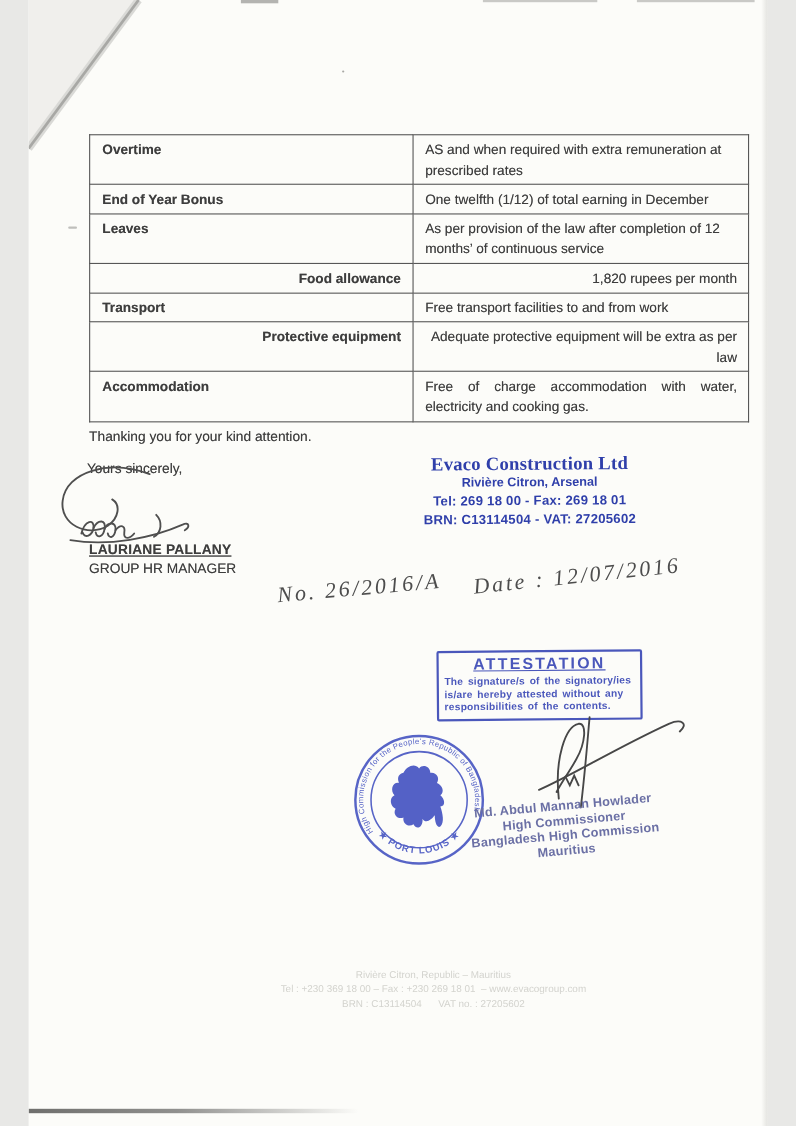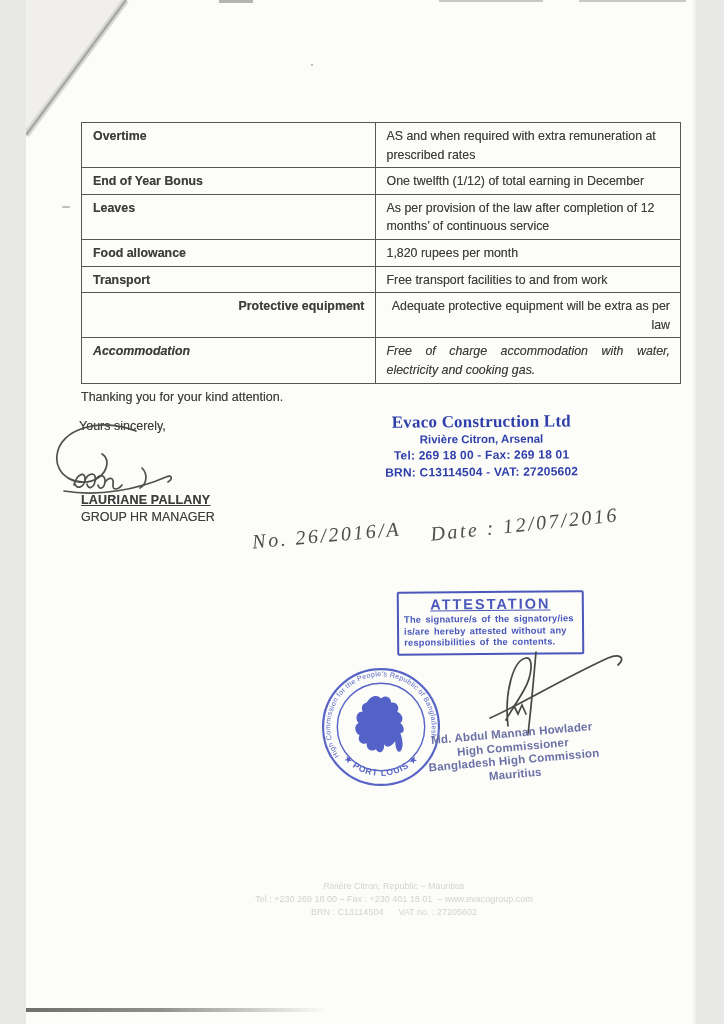--- a/index.html
+++ b/index.html
@@ -25,22 +25,22 @@
   .benefits { position:absolute; left:55px; top:122px; width:600px; border-collapse:collapse; }
   .benefits td {
     border:1.5px solid #575757; vertical-align:top;
     padding:4px 10px 3px 11px; font-size:12.4px; line-height:1.5;
     text-shadow:0 0 .4px rgba(60,60,60,.55);
   }
   .benefits td.lbl { width:49%; font-weight:bold; }
   .benefits td.val { width:51%; }
   .benefits td.just { text-align:justify; }
   tr.r1 td{height:41px;} tr.r2 td{height:25px;} tr.r3 td{height:44px;}
-  tr.r4 td{height:24px;} tr.r5 td{height:25px;} tr.r6 td{height:42px;text-align:right;}
-  tr.r7 td{height:44px;font-style:italic;}
+  tr.r4 td{height:24px;text-align:right;} tr.r5 td{height:25px;} tr.r6 td{height:42px;text-align:right;}
+  tr.r7 td{height:44px;}
   
   .doc-text { position:absolute; font-size:12.5px; text-shadow:0 0 .4px rgba(60,60,60,.55); }
   .sig-name { font-weight:bold; text-decoration:underline; letter-spacing:.2px; }
   
   .evaco { position:absolute; left:318px; top:412px; width:275px; text-align:center;
            color:#2f3faa; transform:rotate(-.4deg); }
   .evaco .co { font-family:"Liberation Serif", serif; font-weight:bold; font-size:17px; letter-spacing:.2px; }
   .evaco .l2 { font-weight:bold; font-size:11.5px; margin-top:1px; }
   .evaco .l3, .evaco .l4 { font-weight:bold; font-size:12px; margin-top:3px; letter-spacing:.2px; }
   
@@ -187,17 +187,17 @@
 
   <div class="hc-text">
     <div>Md. Abdul Mannan Howlader</div>
     <div>High Commissioner</div>
     <div>Bangladesh High Commission</div>
     <div>Mauritius</div>
   </div>
 
   <div class="footer">
     <div>Rivière Citron, Republic – Mauritius</div>
-    <div>Tel : +230 269 18 00 – Fax : +230 401 18 01  – www.evacogroup.com</div>
+    <div>Tel : +230 369 18 00 – Fax : +230 269 18 01  – www.evacogroup.com</div>
     <div>BRN : C13114504      VAT no. : 27205602</div>
   </div>
 
 </div>
 
 </body></html>

